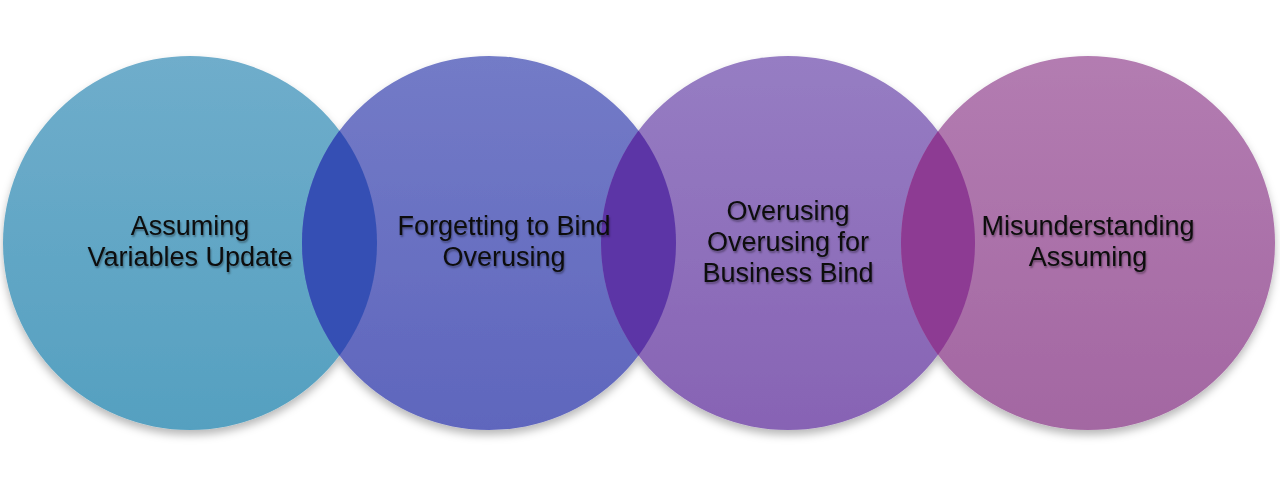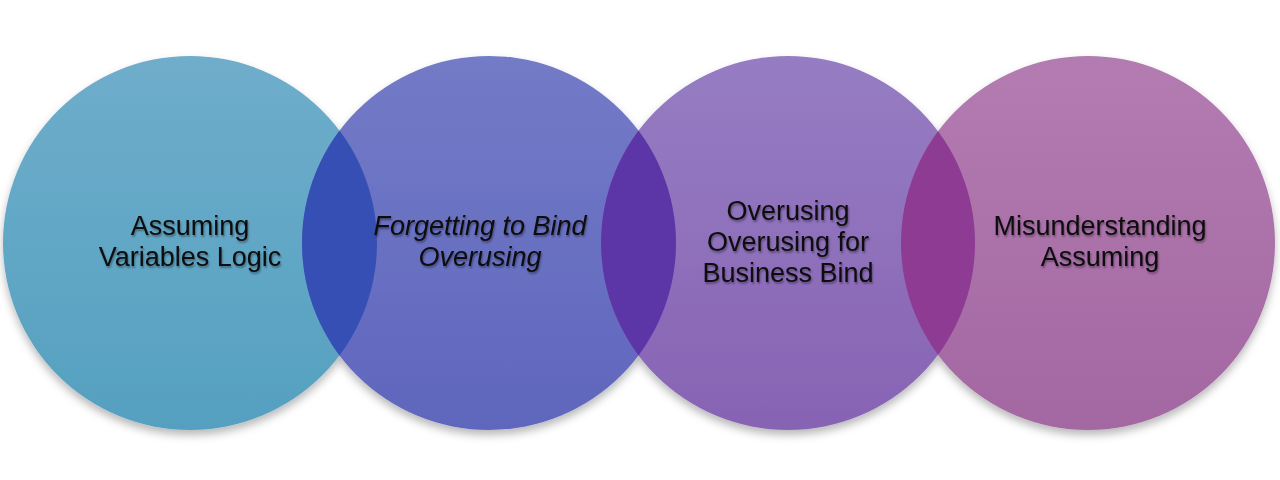--- a/index.html
+++ b/index.html
@@ -87,29 +87,29 @@
         <circle cx="788" cy="243" r="187" fill="url(#grad2)"></circle>
         <circle cx="1088" cy="243" r="187" fill="url(#grad3)"></circle>
         <circle cx="489" cy="243" r="187" fill="#3450B4" clip-path="url(#clip0)"></circle>
         <circle cx="788" cy="243" r="187" fill="#5B36A6" clip-path="url(#clip1)"></circle>
         <circle cx="1088" cy="243" r="187" fill="#8D3A93" clip-path="url(#clip2)"></circle>
       </g>
     </svg>
   <div class="labels-layer">
       <div class="circle-label" style="left: 190px; top: 242px;">
         <div>Assuming</div>
-        <div>Variables Logic</div>
+        <div>Variables Update</div>
       </div>
-      <div class="circle-label" style="left: 480px; top: 242px; font-style: italic;">
+      <div class="circle-label" style="left: 504px; top: 242px;">
         <div>Forgetting to Bind</div>
         <div>Overusing</div>
       </div>
       <div class="circle-label" style="left: 788px; top: 242px;">
         <div>Overusing</div>
         <div>Overusing for</div>
         <div>Business Bind</div>
       </div>
-      <div class="circle-label" style="left: 1088px; top: 242px; margin-left: 12px;">
+      <div class="circle-label" style="left: 1088px; top: 242px;">
         <div>Misunderstanding</div>
         <div>Assuming</div>
       </div>
     </div>
 </div>
 
 </body></html>

